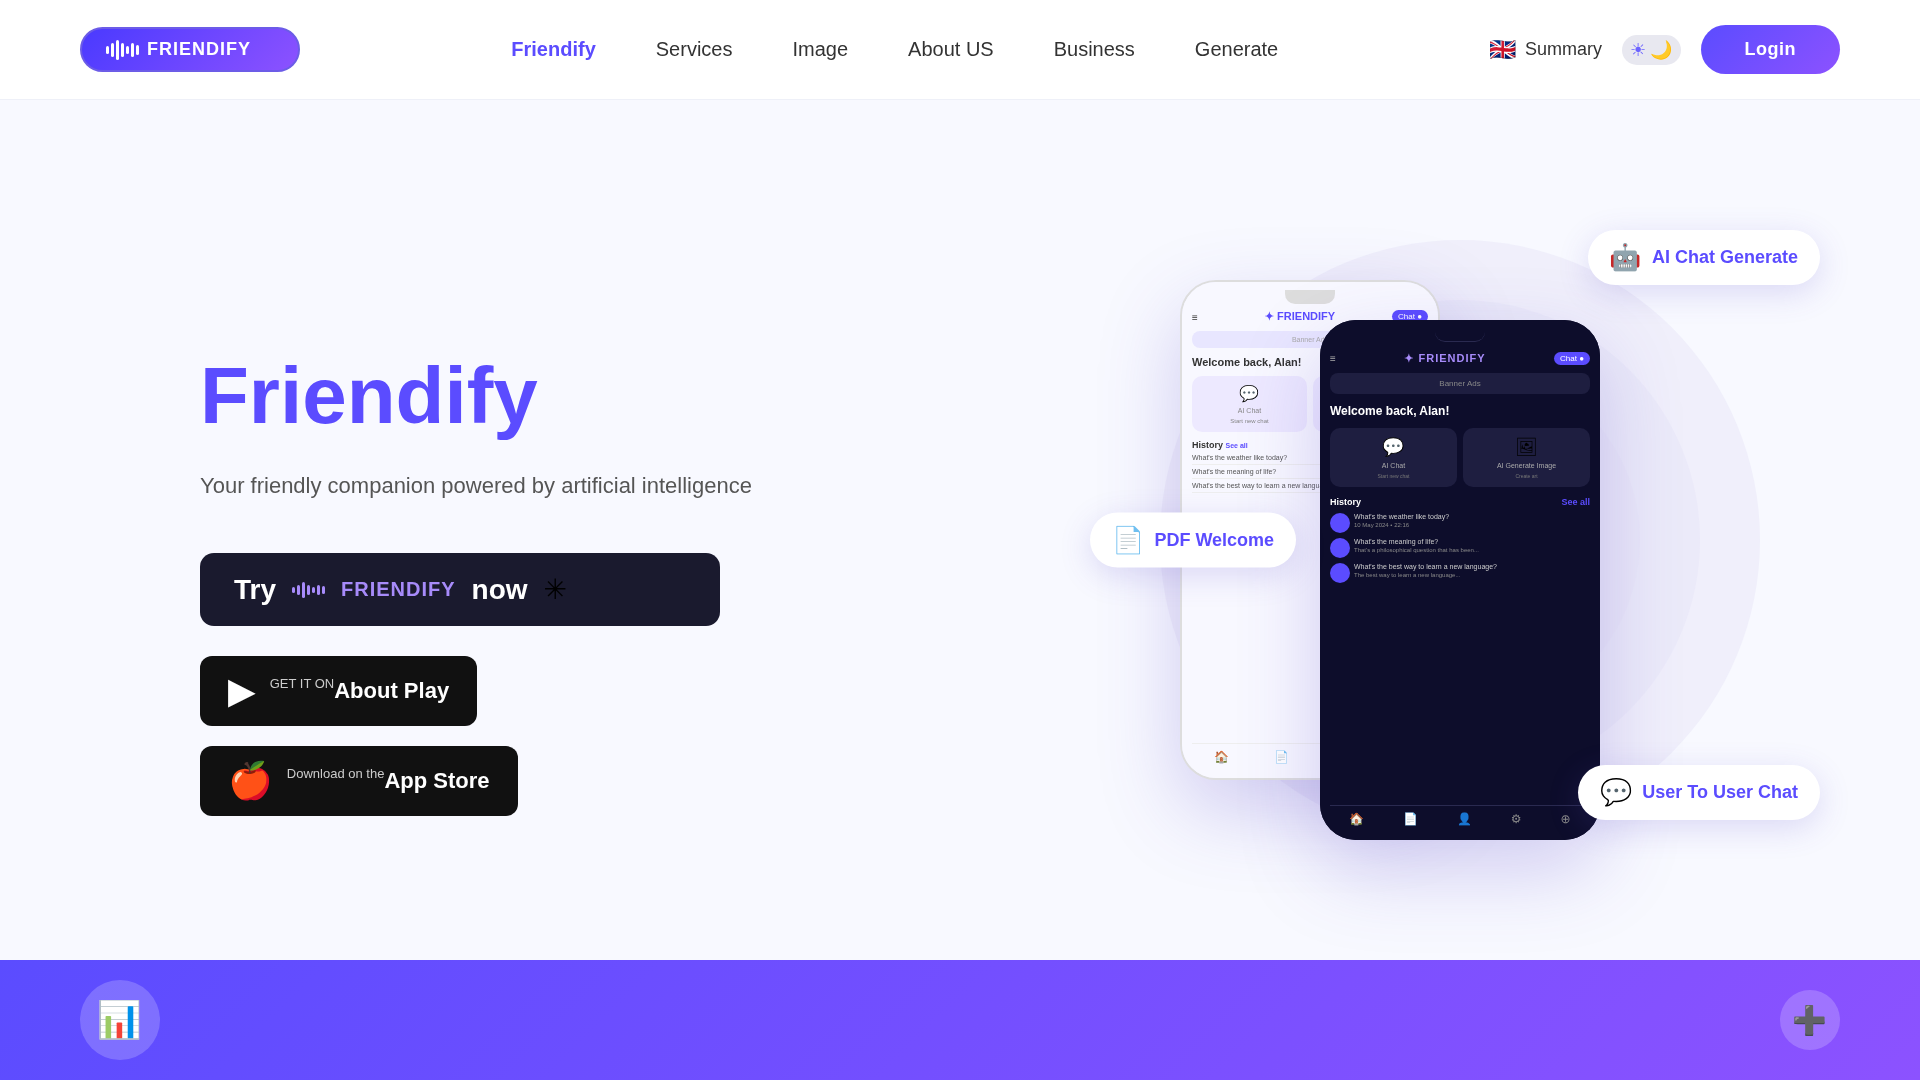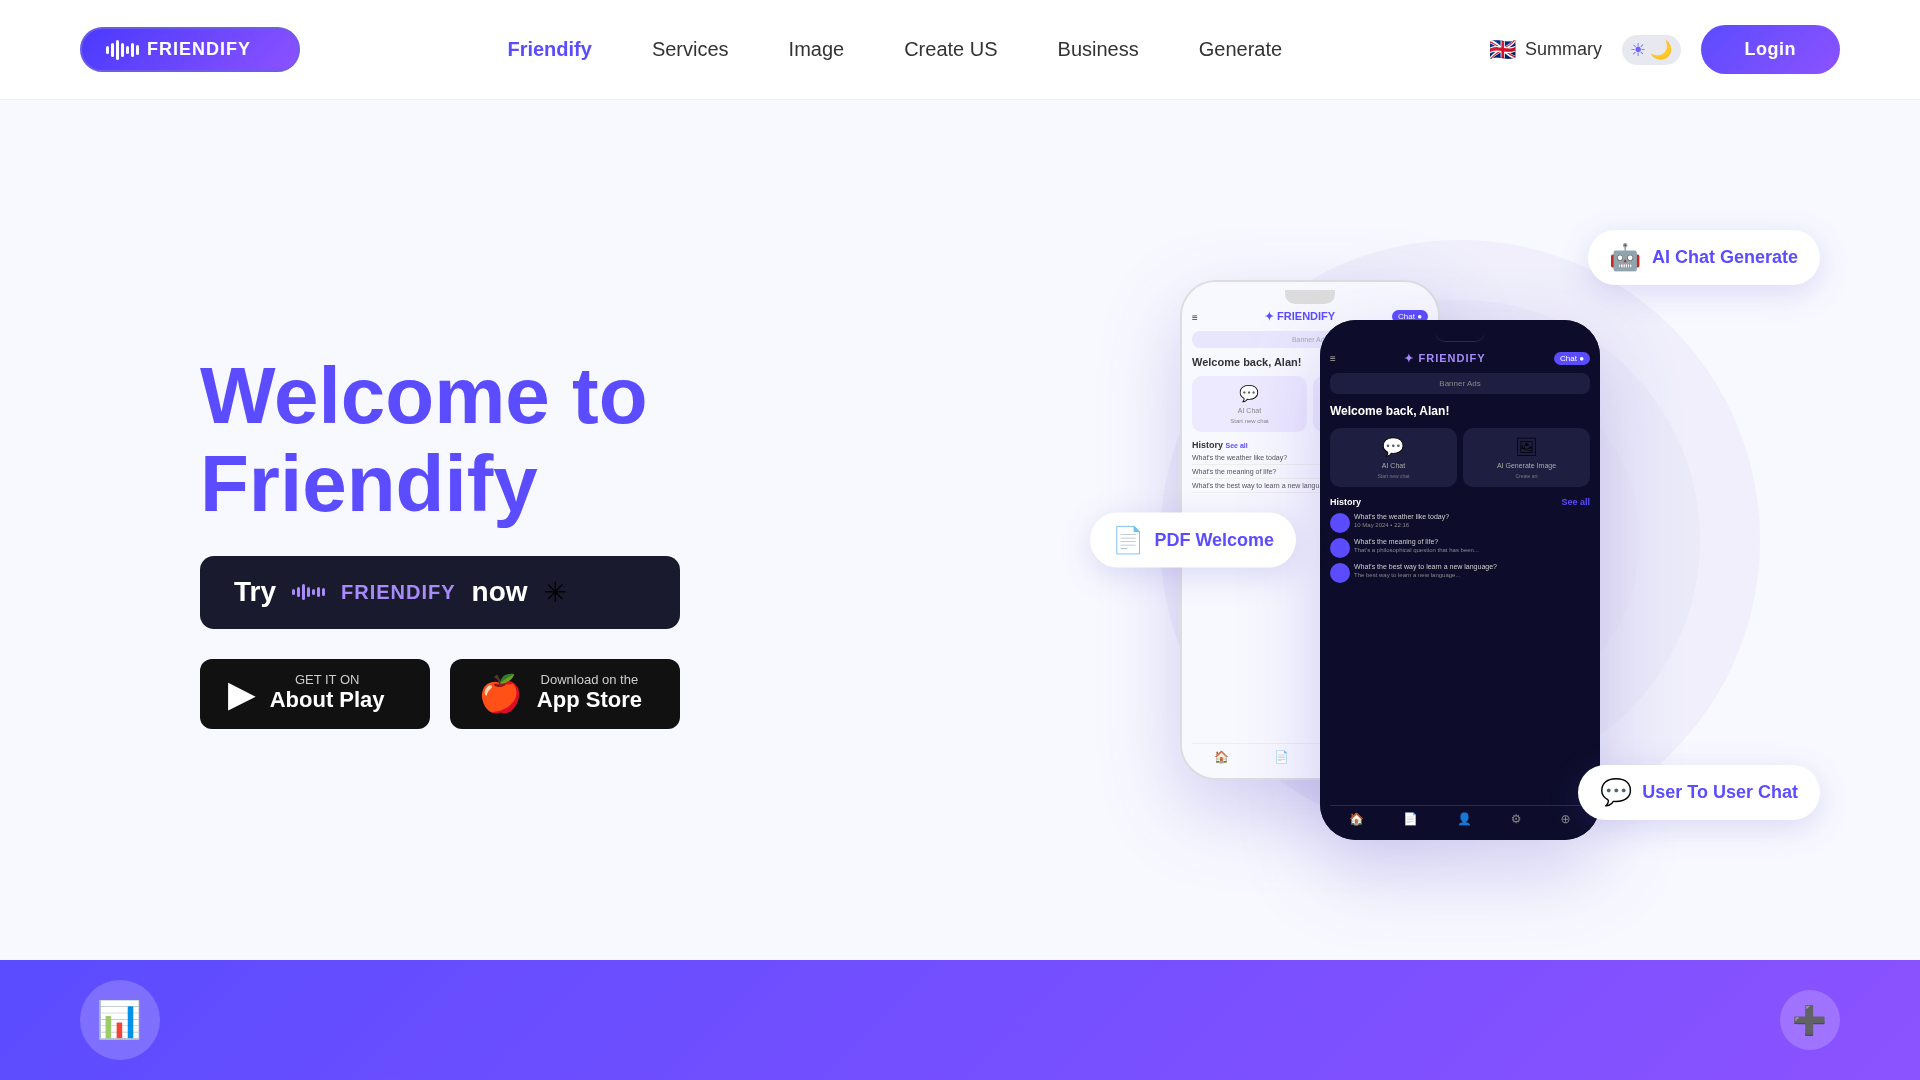--- a/index.html
+++ b/index.html
@@ -79,21 +79,21 @@
     .try-spark { font-size: 28px; }
 
     .store-buttons { display: flex; gap: 20px; flex-wrap: wrap; }
     .store-btn {
       display: flex; align-items: center; gap: 14px;
       background: #111; color: #fff; border-radius: 12px;
       padding: 14px 28px; text-decoration: none; min-width: 230px; cursor: pointer;
       border: none; transition: background 0.2s;
     }
     .store-icon { font-size: 36px; }
-    .store-text-wrap { display: flex; flex-direction: column; }
+    .store-text-wrap { display: flex; }
     .store-get { font-size: 13px; color: #ccc; line-height: 1; }
     .store-name { font-size: 22px; font-weight: 700; line-height: 1.3; }
 
     
     .hero-right {
       position: relative; width: 680px; height: 680px; flex-shrink: 0;
     }
     .phone-circle {
       position: absolute; border-radius: 50%; background: #e8e6f8;
       top: 50%; left: 50%; transform: translate(-50%, -50%);
@@ -206,43 +206,44 @@
         <span style="height:8px"></span>
         <span style="height:14px"></span>
         <span style="height:10px"></span>
     </div>
     <span class="nav-logo-text">FRIENDIFY</span>
   </div>
   <ul class="nav-links">
     <li><a href="#" class="active">Friendify</a></li>
     <li><a href="#">Services</a></li>
     <li><a href="#">Image</a></li>
-    <li><a href="#">Create US</a></li>
+    <li><a href="#">About US</a></li>
     <li><a href="#">Business</a></li>
     <li><a href="#">Generate</a></li>
   </ul>
   <div class="nav-right">
     <div class="lang-selector">
       <span class="lang-flag">🇬🇧</span>
       <span>Summary</span>
     </div>
     <div class="theme-toggle">
       <span class="sun-icon">☀</span>
       <span class="moon-icon">🌙</span>
     </div>
     <button class="login-btn">Login</button>
   </div>
 </nav>
 
 <section class="hero">
   <div class="hero-left">
     <h1 class="hero-title">
-      <span>Welcome to</span><br>
+      <br>
       <span>Friendify</span>
     </h1>
+    <p class="hero-subtitle">Your friendly companion powered by artificial intelligence</p>
 
     <div class="try-banner">
       <span class="try-text">Try</span>
       <div class="try-logo-wave">
         <span style="height:6px"></span>
           <span style="height:10px"></span>
           <span style="height:16px"></span>
           <span style="height:10px"></span>
           <span style="height:6px"></span>
           <span style="height:10px"></span>

